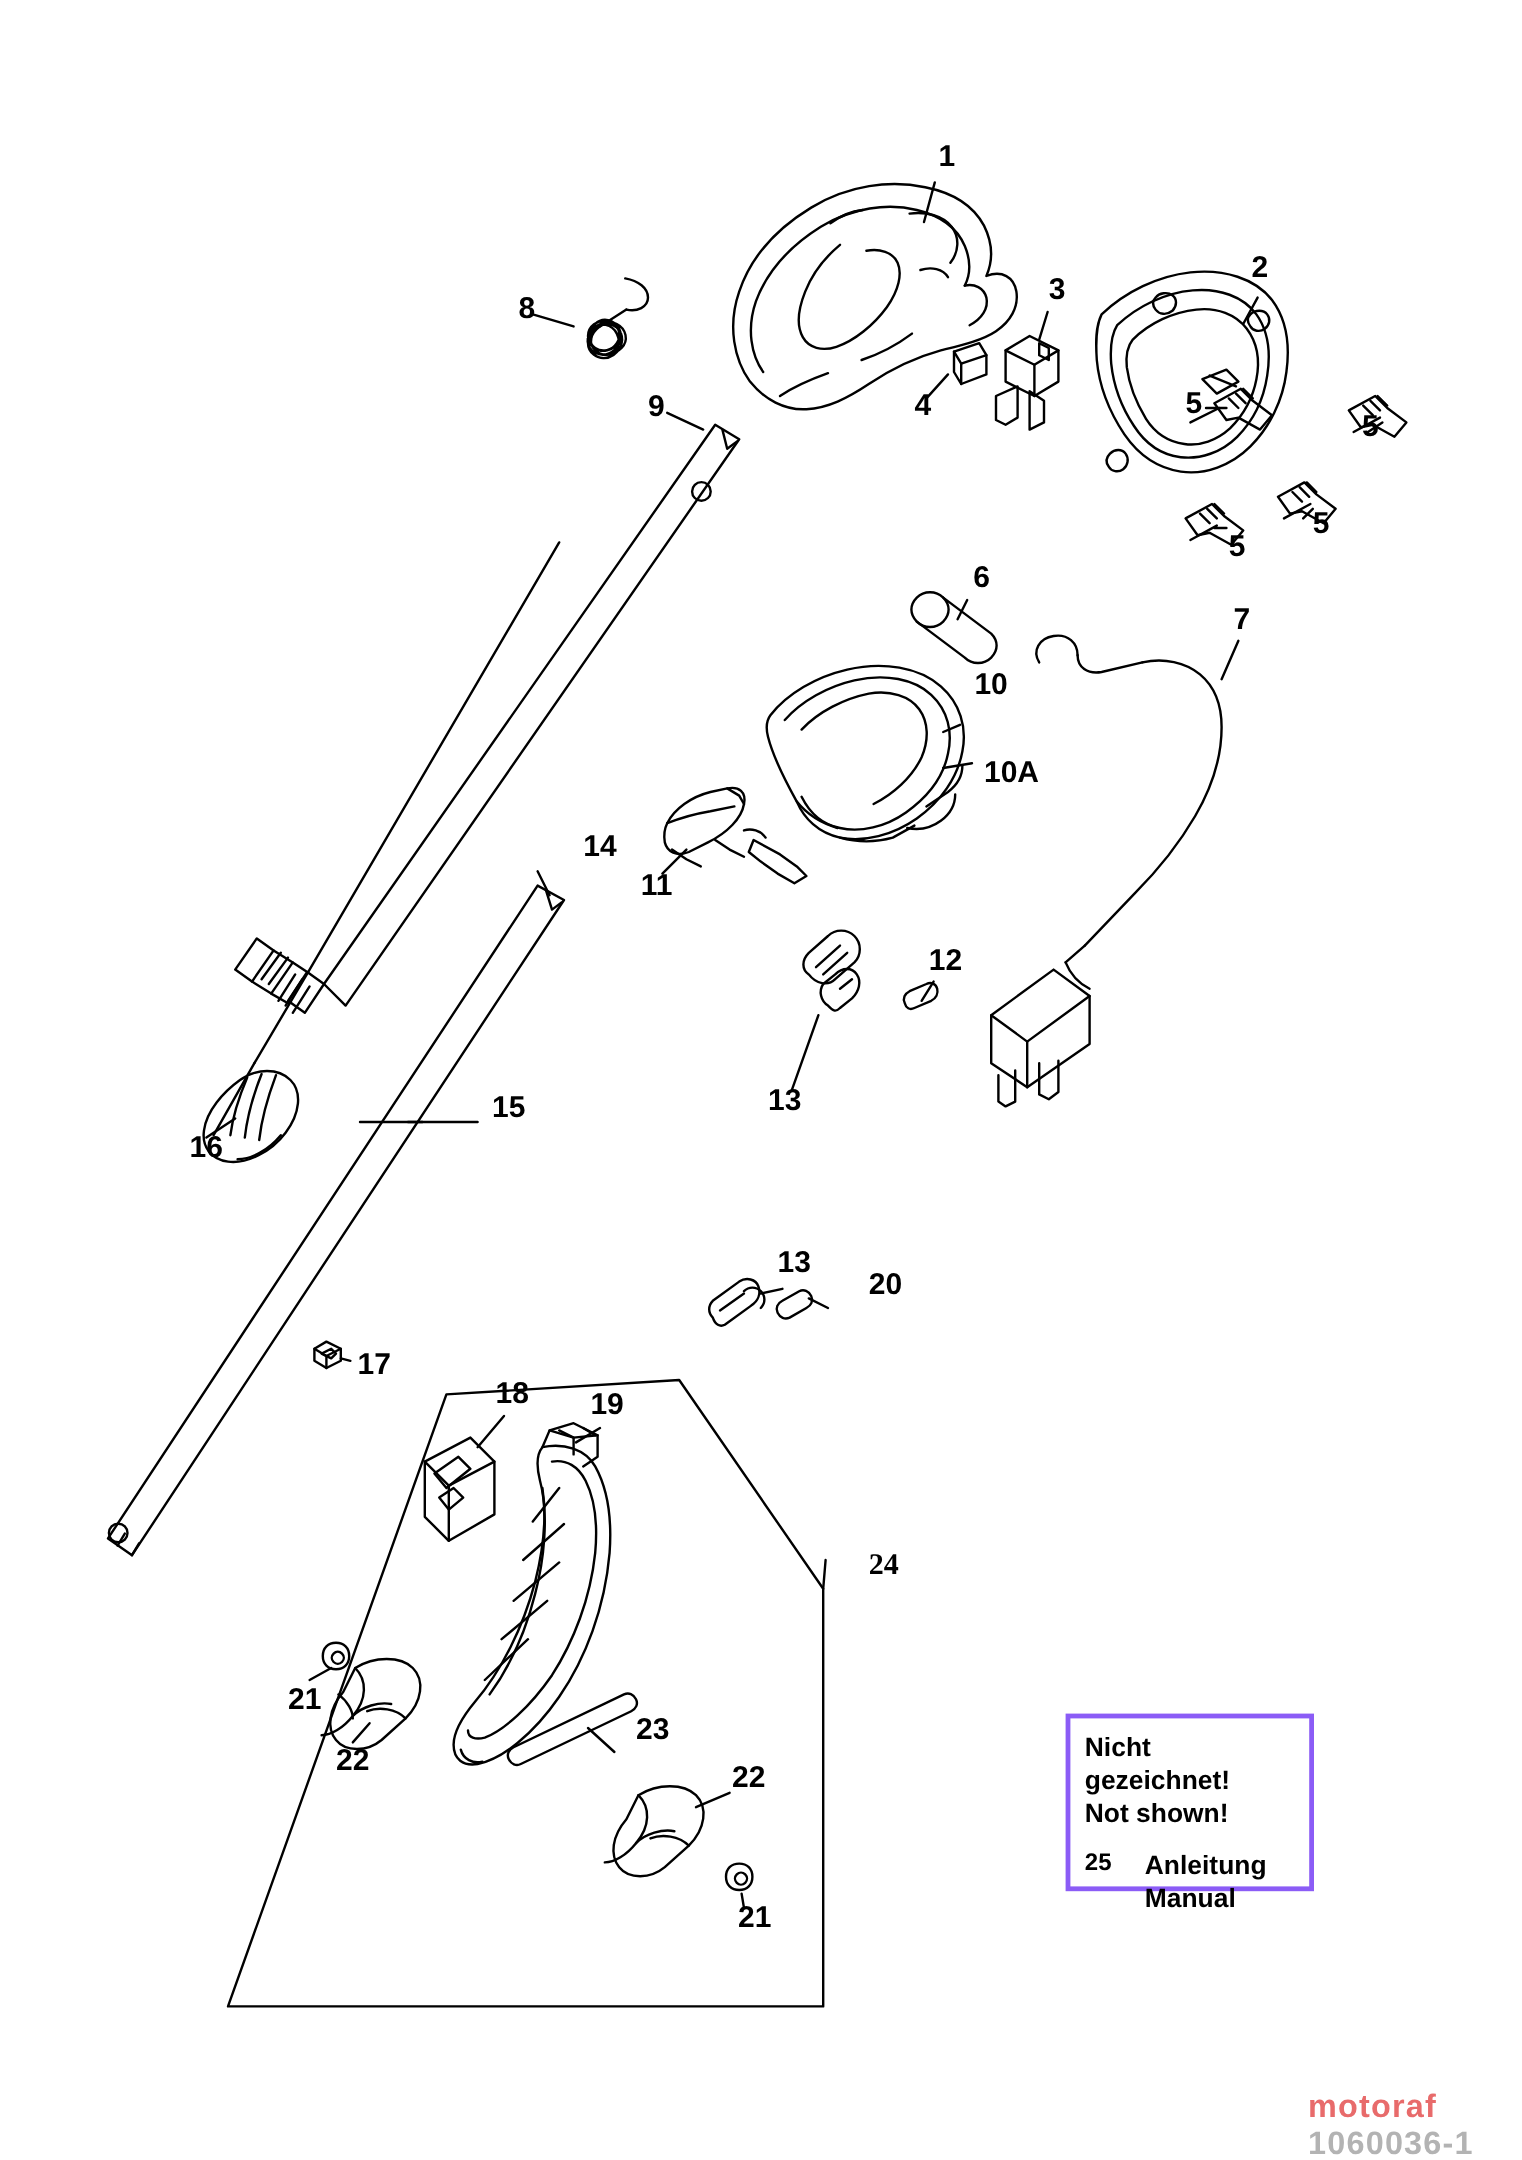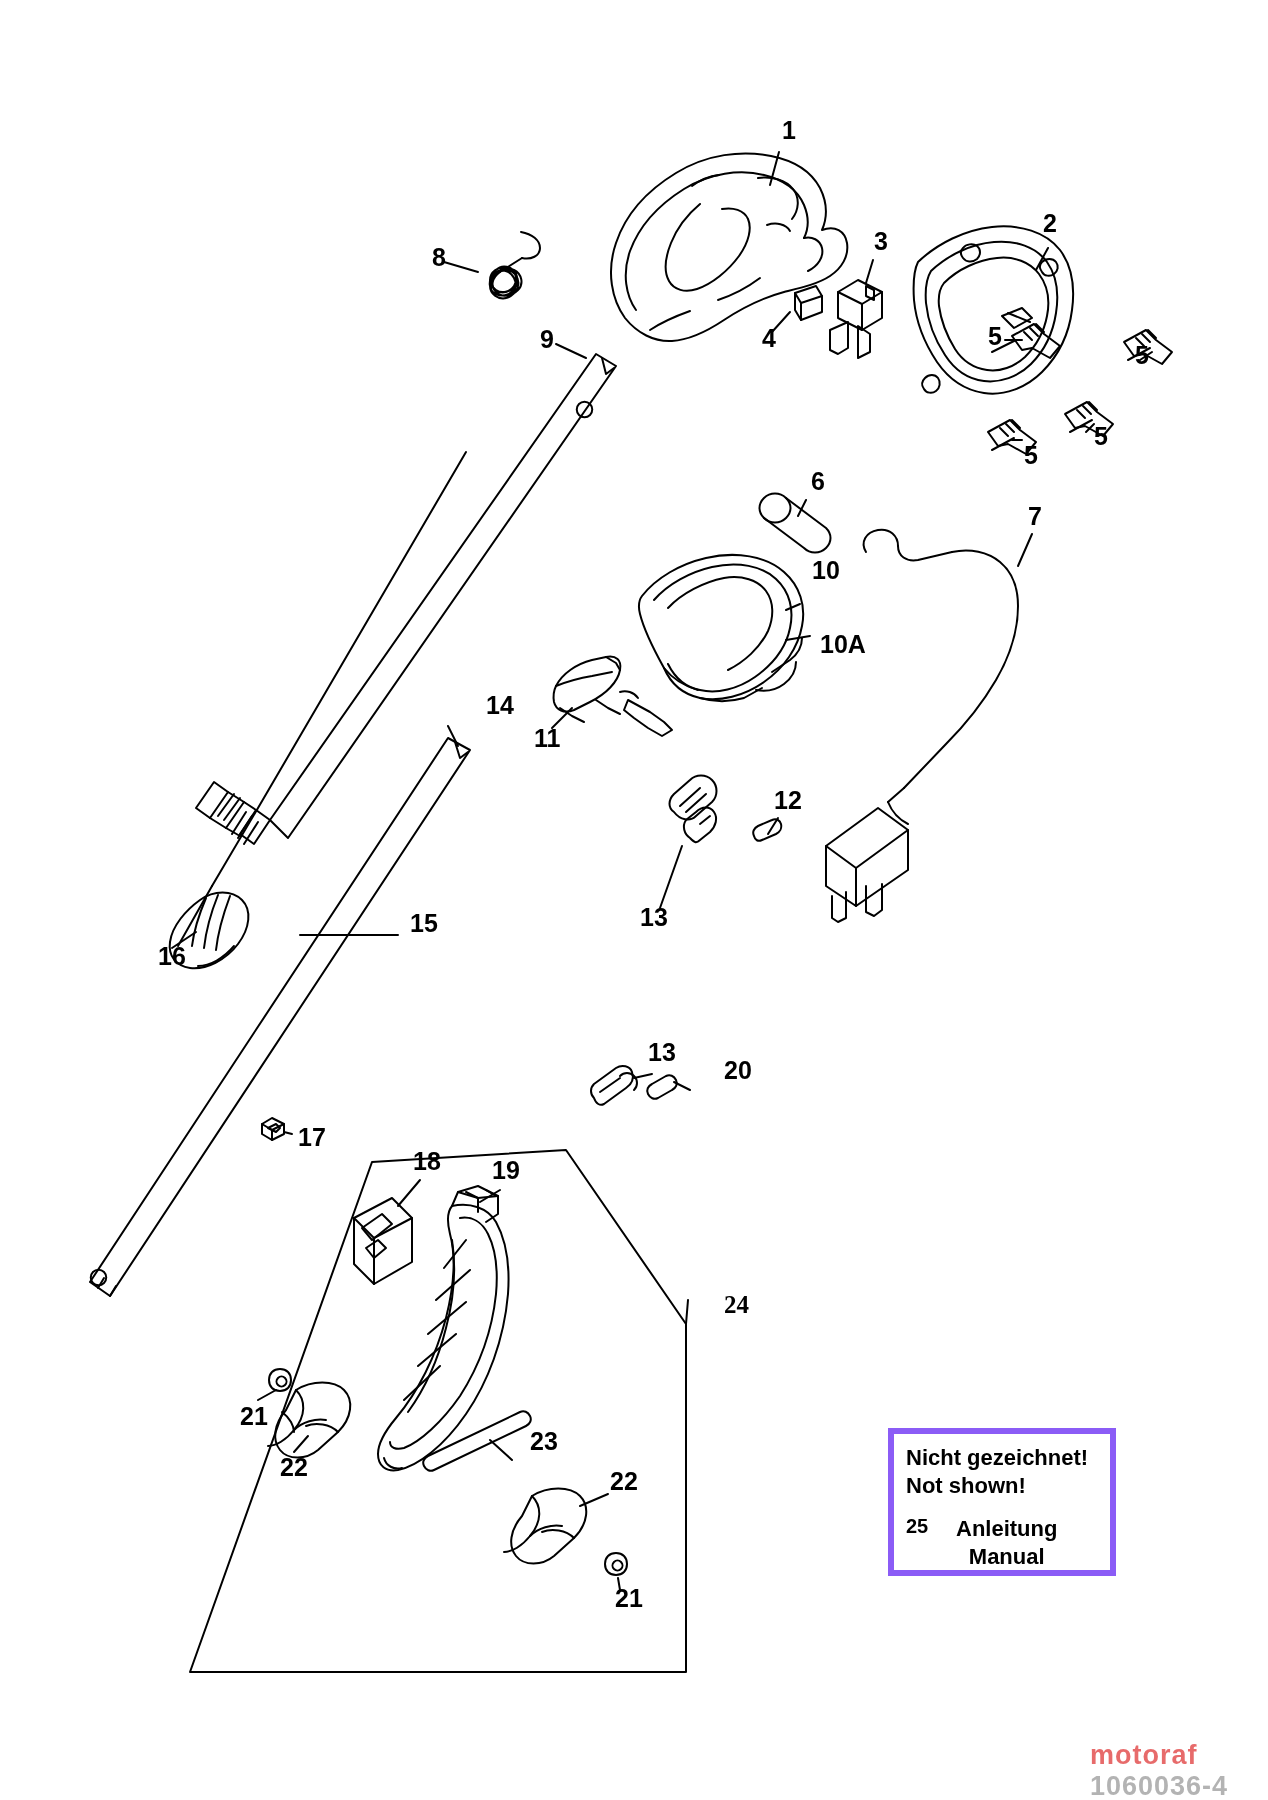--- a/index.html
+++ b/index.html
@@ -30,23 +30,23 @@
     font-size: 25px;
     font-weight: bold;
     color: #000000;
     white-space: nowrap;
     line-height: 1;
   }
   .notshown-box {
     position: absolute;
     left: 888px;
     top: 1428px;
-    width: 228px;
+    width: 207px;
     height: 148px;
-    border: 6px solid #8b5cf6;
+    border: 4px solid #8b5cf6;
     background: #ffffff;
     box-sizing: border-box;
     padding: 10px 12px;
   }
   .notshown-title {
     font-size: 22px;
     font-weight: bold;
     line-height: 1.25;
     color: #000000;
   }
@@ -59,21 +59,20 @@
     font-size: 20px;
     font-weight: bold;
     width: 50px;
     color: #000000;
   }
   .notshown-labels {
     font-size: 22px;
     font-weight: bold;
     line-height: 1.25;
     color: #000000;
-    text-align: center;
   }
   .watermark {
     position: absolute;
     left: 1090px;
     top: 1740px;
     font-size: 27px;
     font-weight: bold;
     letter-spacing: 1px;
     opacity: 0.75;
   }
@@ -428,16 +427,16 @@
       <div class="notshown-num">25</div>
       <div class="notshown-labels">
         <div>Anleitung</div>
         <div>Manual</div>
       </div>
     </div>
   </div>
 
   <div class="watermark">
     <span class="wm-m">motoraf</span>
-    <span class="wm-gray">1060036-4</span>
+    <span class="wm-gray">1060036-1</span>
   </div>
 
 </div>
 
 </body></html>

